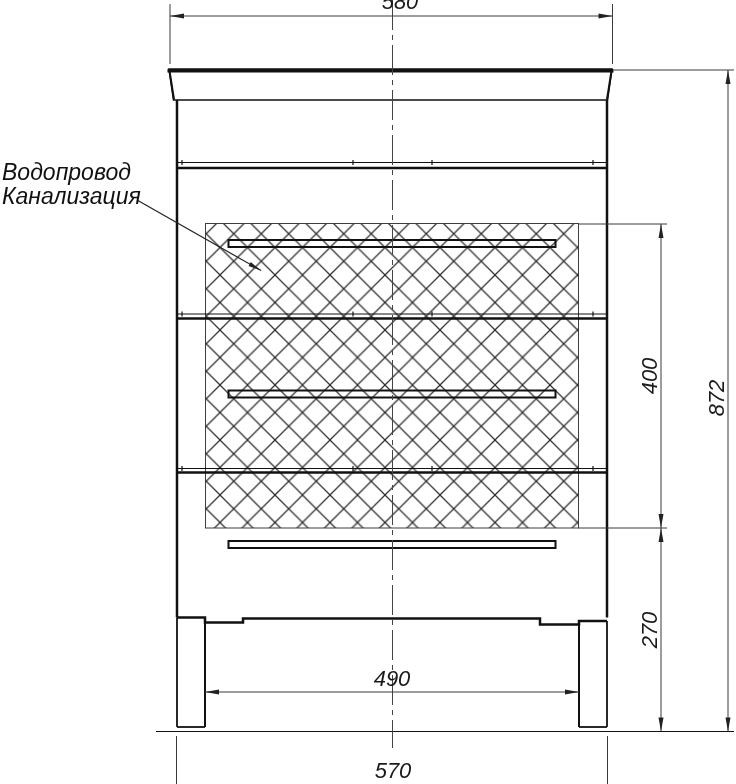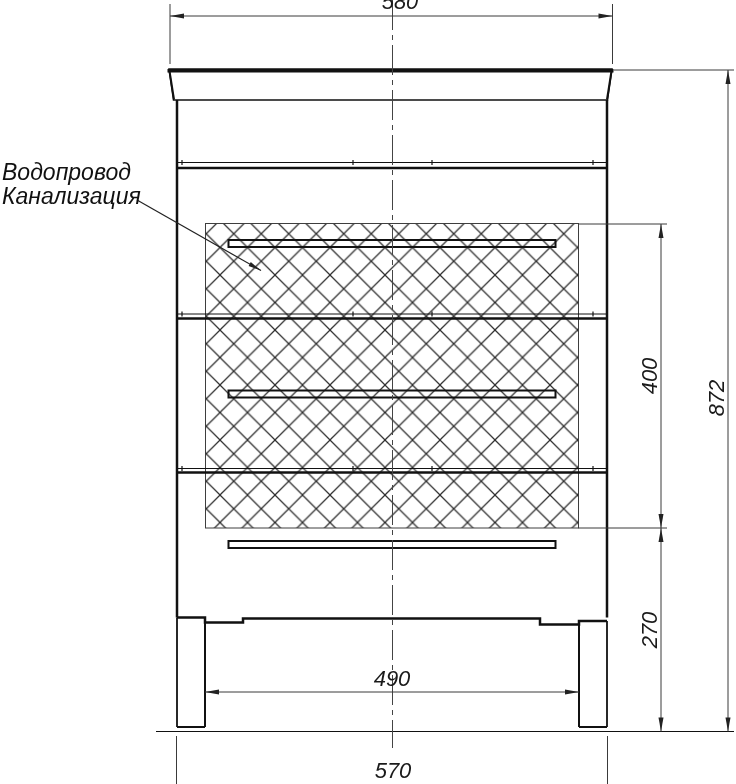--- a/index.html
+++ b/index.html
@@ -1,17 +1,17 @@
 <!DOCTYPE html>
 <html><head>
 <meta charset="utf-8">
 <style>
   html,body{margin:0;padding:0;background:#fff;}
   .stage{position:relative;width:736px;height:784px;background:#ffffff;overflow:hidden;
-         font-family:"Liberation Sans",sans-serif;border-radius:21px;}
+         font-family:"Liberation Sans",sans-serif;}
   svg{display:block;}
   .obj   {stroke:#111111;fill:none;}
   .thick {stroke-width:2.5;}
   .dim   {stroke:#3a3a3a;stroke-width:1;fill:none;}
   .arrow {fill:#222222;stroke:none;}
   .dimtxt{font-family:"Liberation Sans",sans-serif;font-style:italic;font-size:22px;fill:#1a1a1a;}
   .lbltxt{font-family:"Liberation Sans",sans-serif;font-style:italic;font-size:23px;fill:#111111;}
   .center{stroke:#444444;stroke-width:1;stroke-dasharray:30 5 5 5;fill:none;}
   .hatchborder{stroke:#3e3e3e;stroke-width:1;}
 </style>

